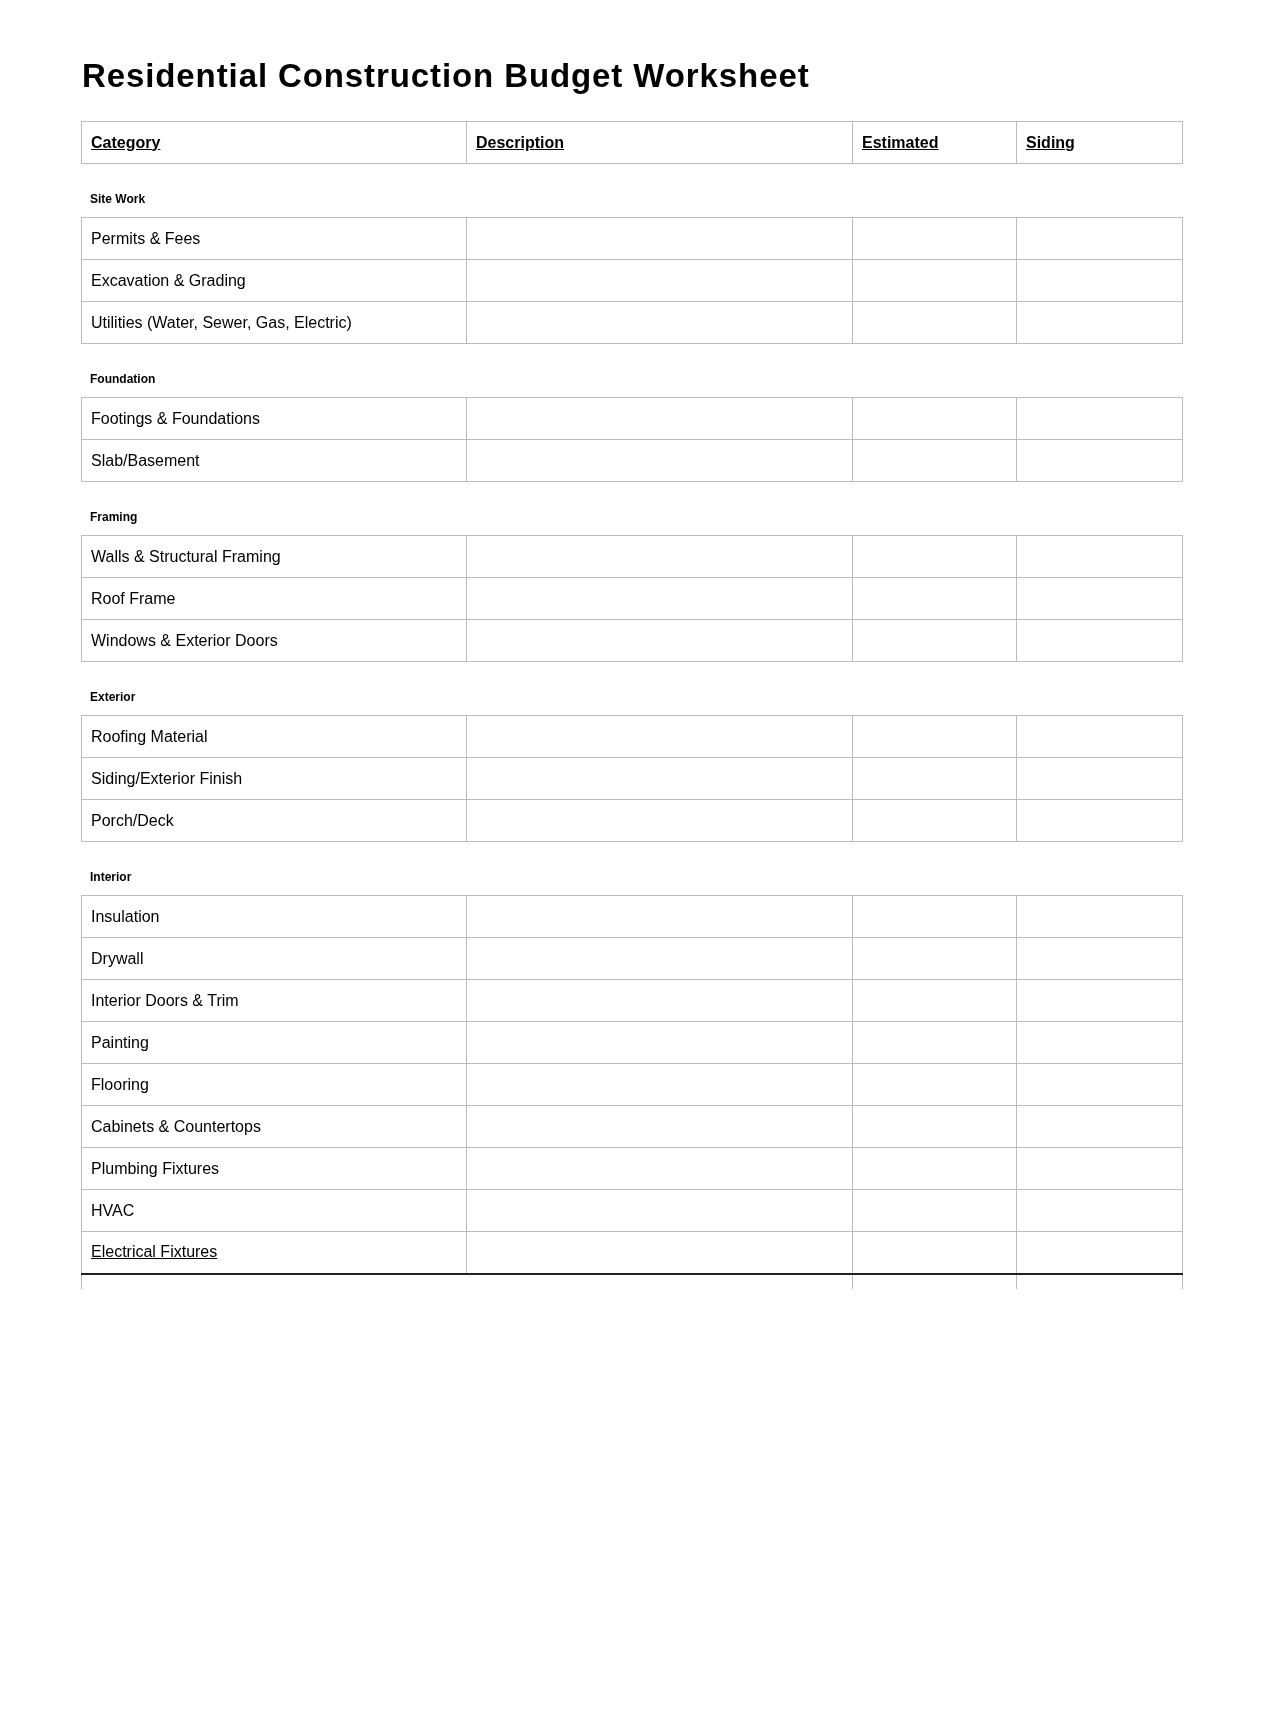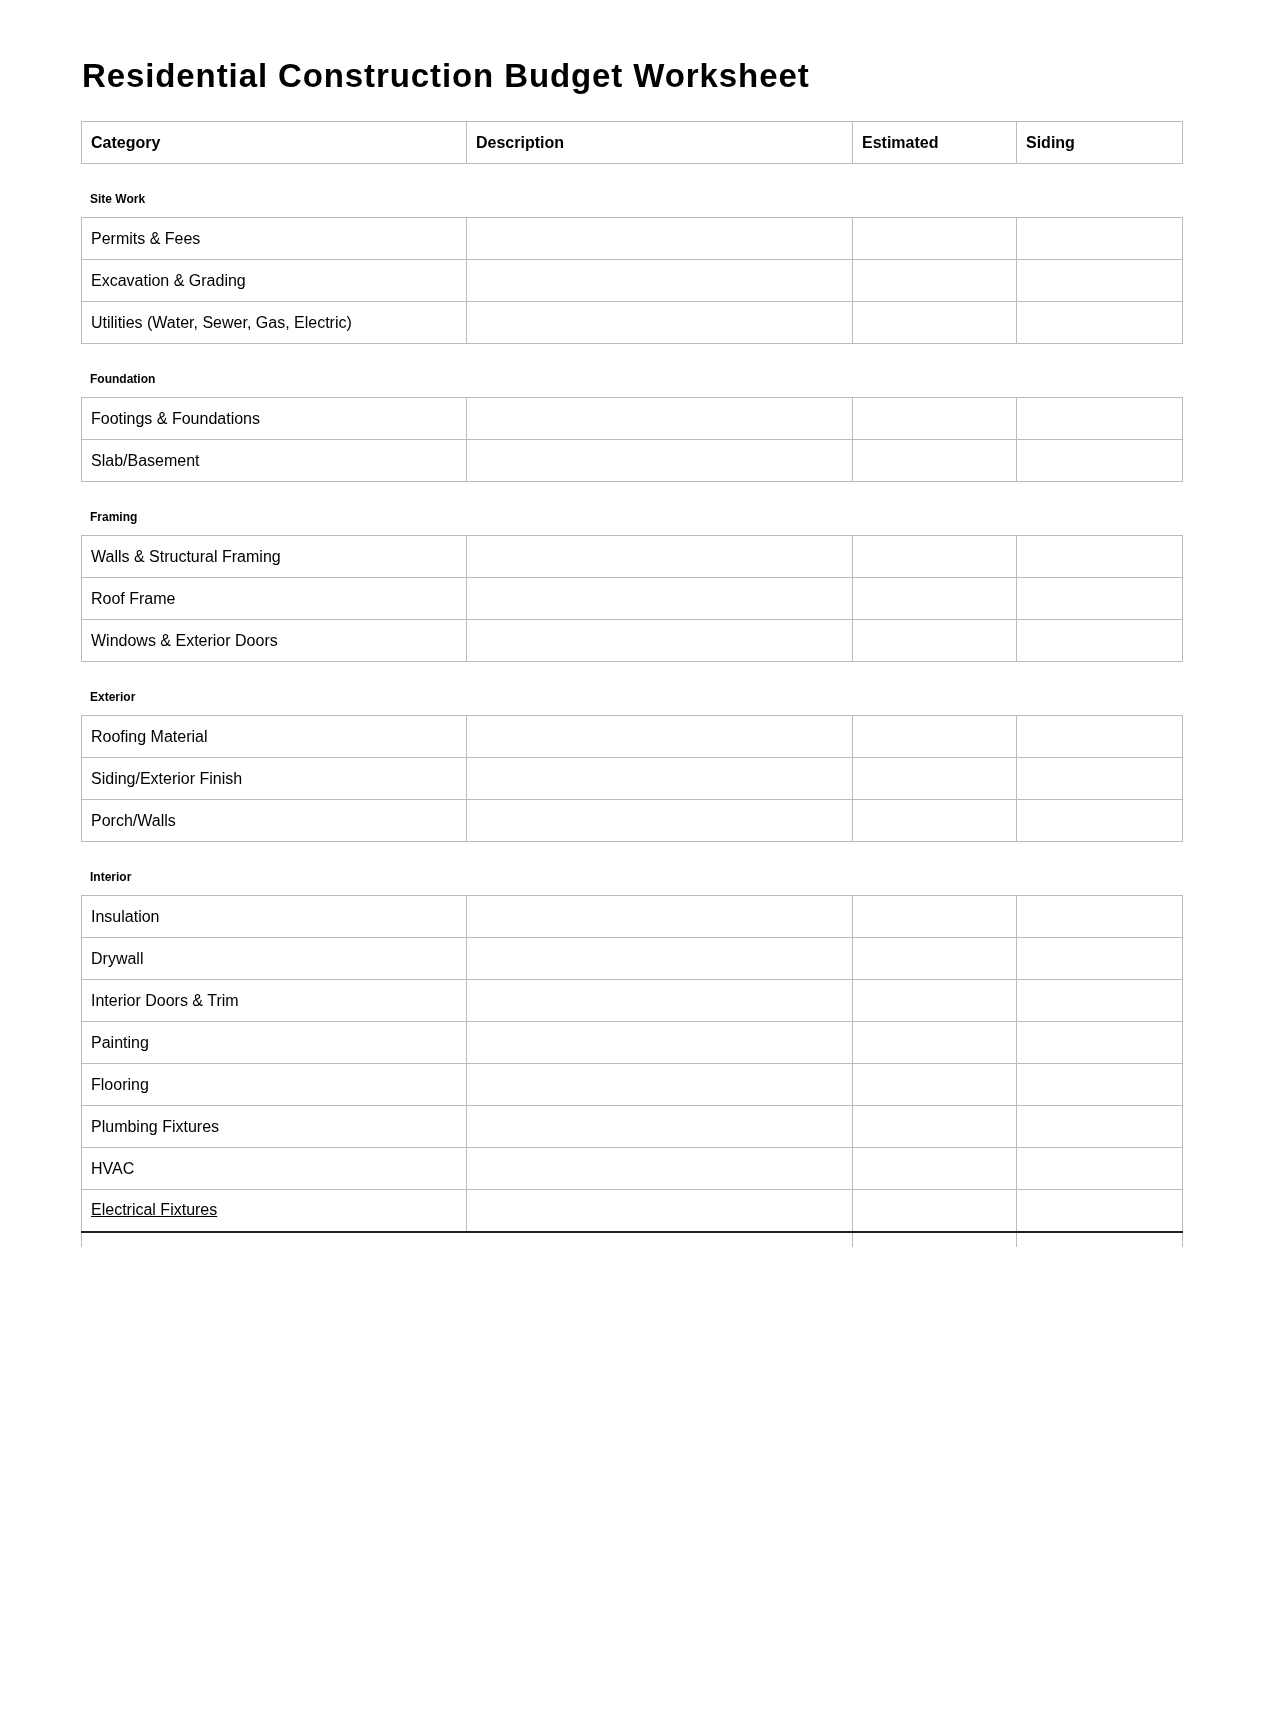--- a/index.html
+++ b/index.html
@@ -17,21 +17,21 @@
     width: 1101px; border-collapse: collapse; table-layout: fixed;
   }
   table.grid td, table.grid th {
     border: 1px solid #bcbcbc; height: 42px; padding: 0 0 0 9px;
     font-size: 16px; text-align: left; vertical-align: middle;
     box-sizing: border-box;
   }
   table.grid th { font-weight: bold; }
   col.c1 { width: 385px; } col.c2 { width: 386px; }
   col.c3 { width: 164px; } col.c4 { width: 166px; }
-  .header-table { position: absolute; top: 121px; left: 0; }
+  .header-table { position: absolute; top: 121px; left: 0; text-decoration: underline; }
   .sections { position: absolute; top: 164px; left: 0; width: 1101px; }
   .section-heading {
     height: 53px; box-sizing: border-box; padding: 25px 0 0 9px;
     font-size: 12px; font-weight: bold; line-height: 20px;
   }
   table.grid tr.last-row td { border-bottom: 2px solid #222; text-decoration: underline; }
   table.grid tr.totals-row td { height: 15px; border-bottom: none; border-top: 2px solid #222; }
 </style>
 </head>
 <body>
@@ -157,21 +157,21 @@
         <td></td>
         <td></td>
       </tr>
       <tr>
         <td>Siding/Exterior Finish</td>
         <td></td>
         <td></td>
         <td></td>
       </tr>
       <tr>
-        <td>Porch/Walls</td>
+        <td>Porch/Deck</td>
         <td></td>
         <td></td>
         <td></td>
       </tr>
     </tbody>
       </table>
 
     <div class="section-heading">Interior</div>
     <table class="grid">
       <colgroup>
@@ -200,20 +200,26 @@
         <td></td>
       </tr>
       <tr>
         <td>Painting</td>
         <td></td>
         <td></td>
         <td></td>
       </tr>
       <tr>
         <td>Flooring</td>
+        <td></td>
+        <td></td>
+        <td></td>
+      </tr>
+      <tr>
+        <td>Cabinets &amp; Countertops</td>
         <td></td>
         <td></td>
         <td></td>
       </tr>
       <tr>
         <td>Plumbing Fixtures</td>
         <td></td>
         <td></td>
         <td></td>
       </tr>

